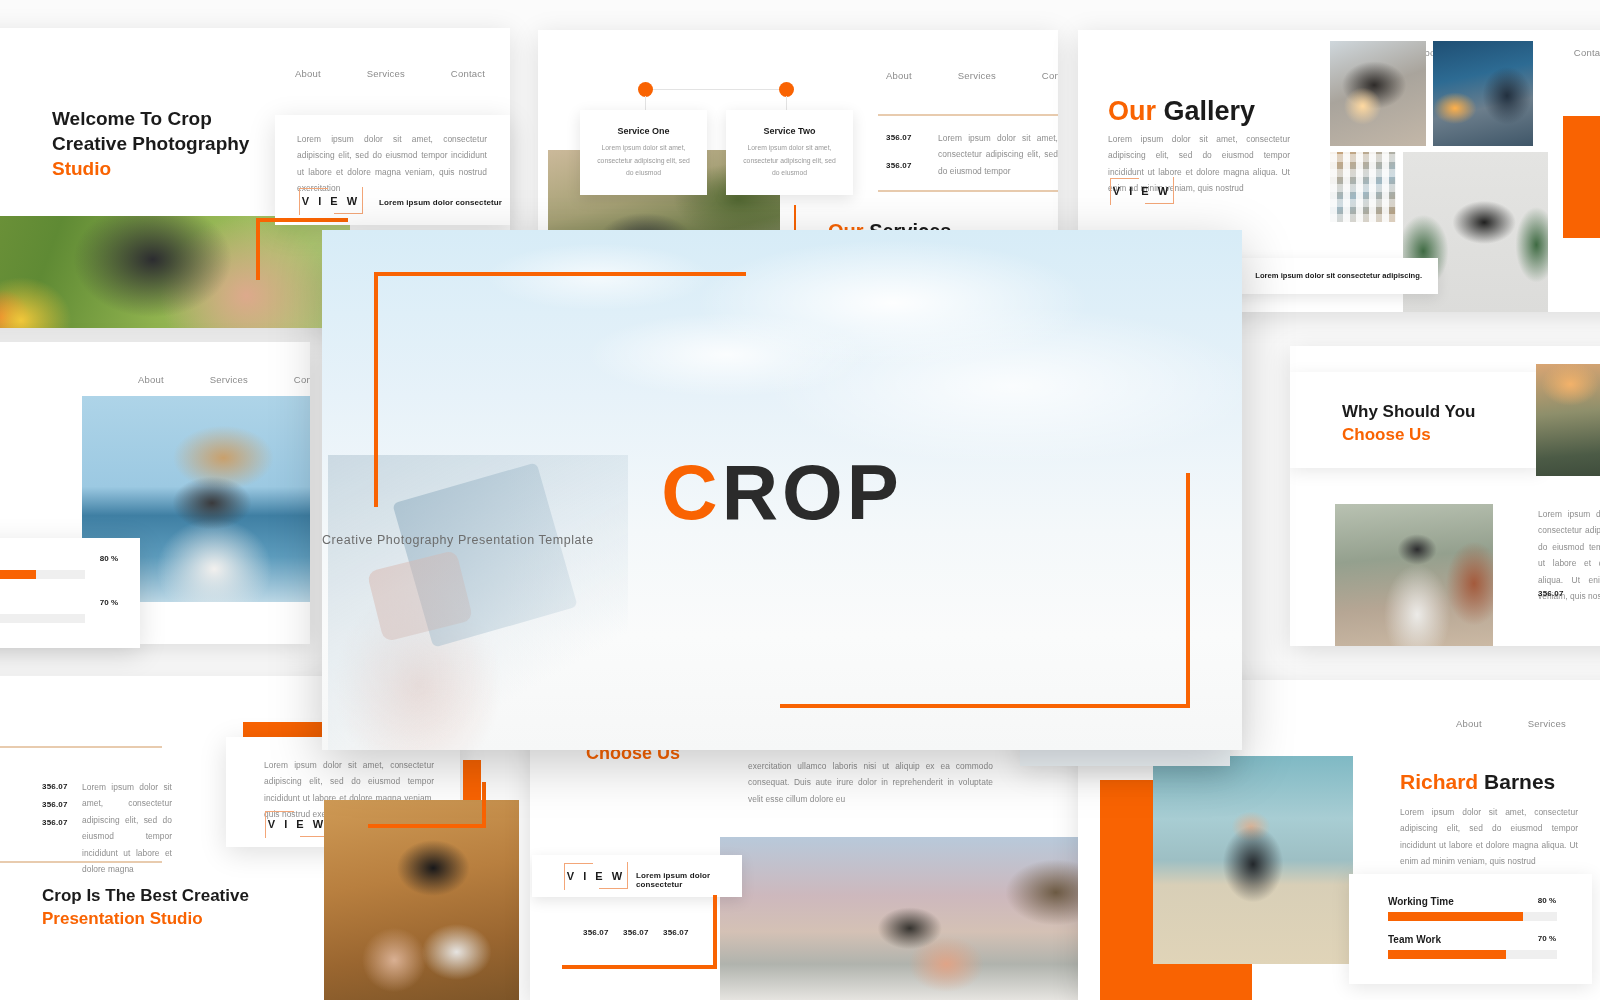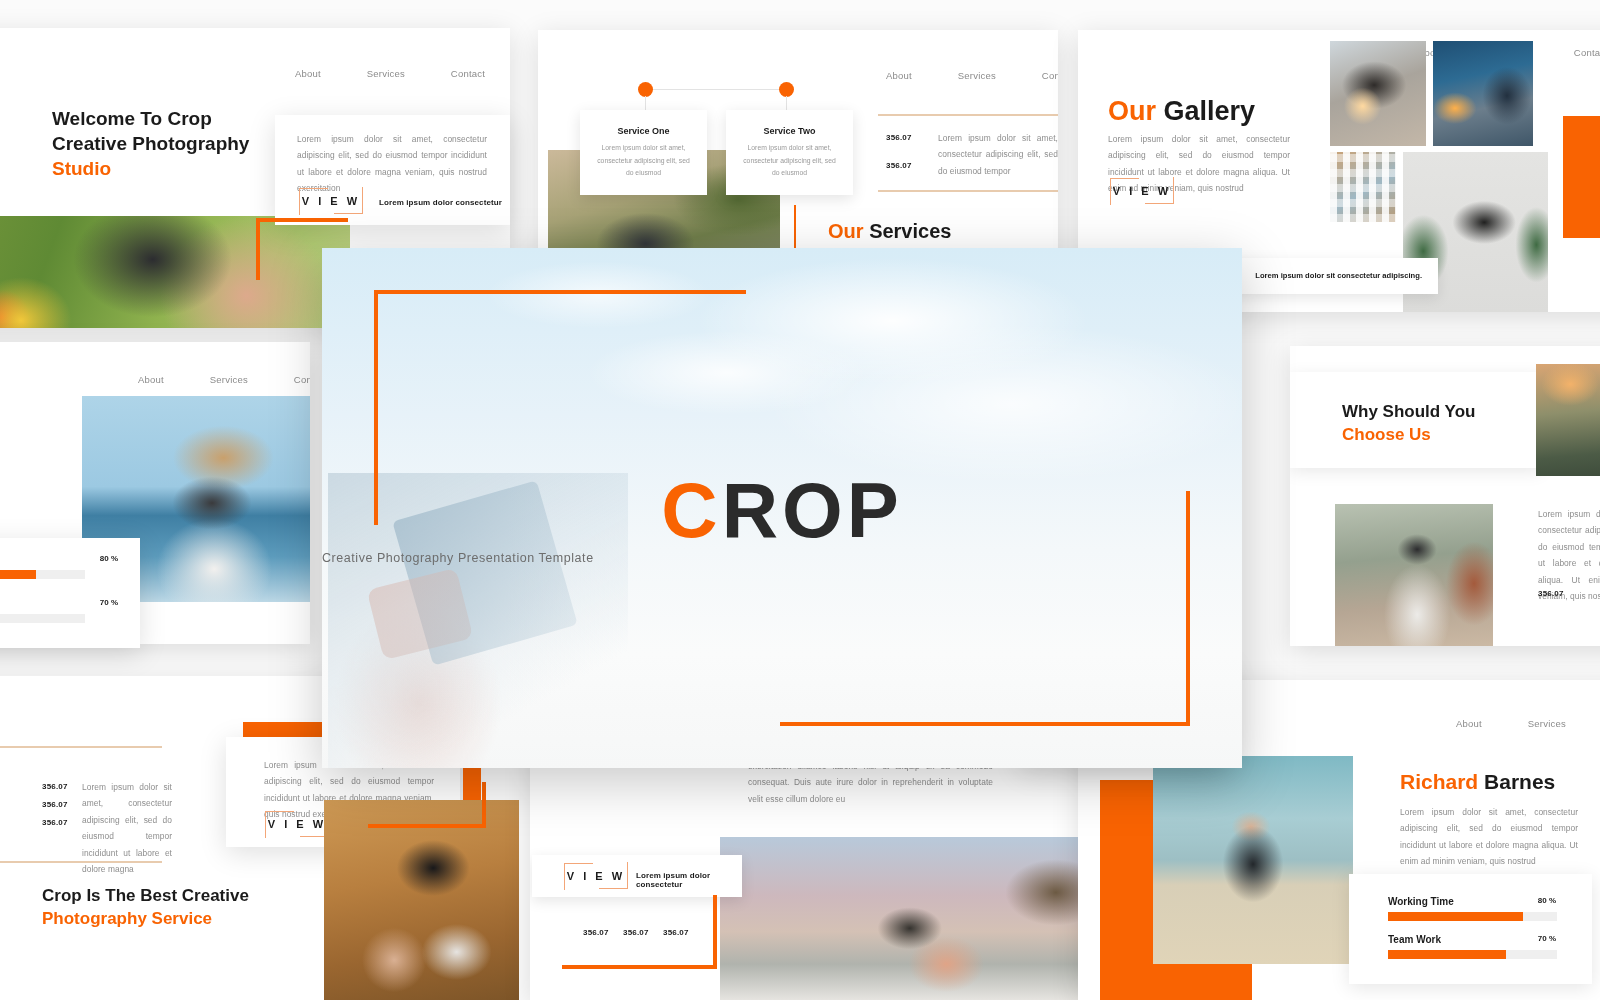--- a/index.html
+++ b/index.html
@@ -62,21 +62,21 @@
   .photo { position: absolute; background-size: cover; background-position: center; }
 
   
   .bar-track { position: absolute; height: 9px; background: #efefef; }
   .bar-fill { position: absolute; height: 9px; background: #f96302; }
   .bar-pct { position: absolute; font-size: 8px; font-weight: bold; color: #1b1b1b; }
   .bar-lbl { position: absolute; font-size: 10px; font-weight: bold; color: #1b1b1b; }
 
   
   #hero {
-    left: 322px; top: 248px; width: 920px; height: 520px;
+    left: 322px; top: 230px; width: 920px; height: 520px;
     box-shadow: 0 14px 50px rgba(0,0,0,.22);
     background:
       linear-gradient(to bottom, #d7ecf7 0%, #e7f2f9 32%, #f4f8fa 58%, #fafbfb 78%, #f6f7f7 100%);
   }
   #hero .clouds {
     position: absolute; inset: 0;
     background:
       radial-gradient(ellipse 280px 90px at 62% 14%, rgba(255,255,255,.95), rgba(255,255,255,0) 70%),
       radial-gradient(ellipse 200px 60px at 44% 24%, rgba(255,255,255,.85), rgba(255,255,255,0) 70%),
       radial-gradient(ellipse 340px 110px at 75% 30%, rgba(255,255,255,.8), rgba(255,255,255,0) 72%),
@@ -290,21 +290,21 @@
 
   <div class="slide" id="s-best" style="left:-108px; top:676px; width:500px; height:324px;">
     <div class="hr-tan" style="left:-10px; top:70px; width:280px;"></div>
     <div class="hr-tan" style="left:-10px; top:185px; width:280px;"></div>
     <div class="small-bold" style="position:absolute; left:150px; top:106px;">356.07</div>
     <div class="small-bold" style="position:absolute; left:150px; top:124px;">356.07</div>
     <div class="small-bold" style="position:absolute; left:150px; top:142px;">356.07</div>
     <div class="body-txt" style="position:absolute; left:190px; top:103px; width:90px;">Lorem ipsum dolor sit amet, consectetur adipiscing elit, sed do eiusmod tempor incididunt ut labore et dolore magna</div>
     <div style="position:absolute; left:150px; top:208px; font-size:17px; line-height:1.38;">
       <div class="h-blk">Crop Is The Best Creative</div>
-      <div class="h-org">Photography Service</div>
+      <div class="h-org">Presentation Studio</div>
     </div>
   </div>
 
   <div class="orange-block" style="left:243px; top:722px; width:92px; height:15px;"></div>
   <div class="slide" style="left:226px; top:737px; width:234px; height:110px;">
     <div class="body-txt" style="position:absolute; left:38px; top:20px; width:170px;">Lorem ipsum dolor sit amet, consectetur adipiscing elit, sed do eiusmod tempor incididunt ut labore et dolore magna veniam, quis nostrud exercitation</div>
     <div style="position:absolute; left:39px; top:74px;">
       <div class="viewbtn">
           <span>V I E W</span>
         </div>

